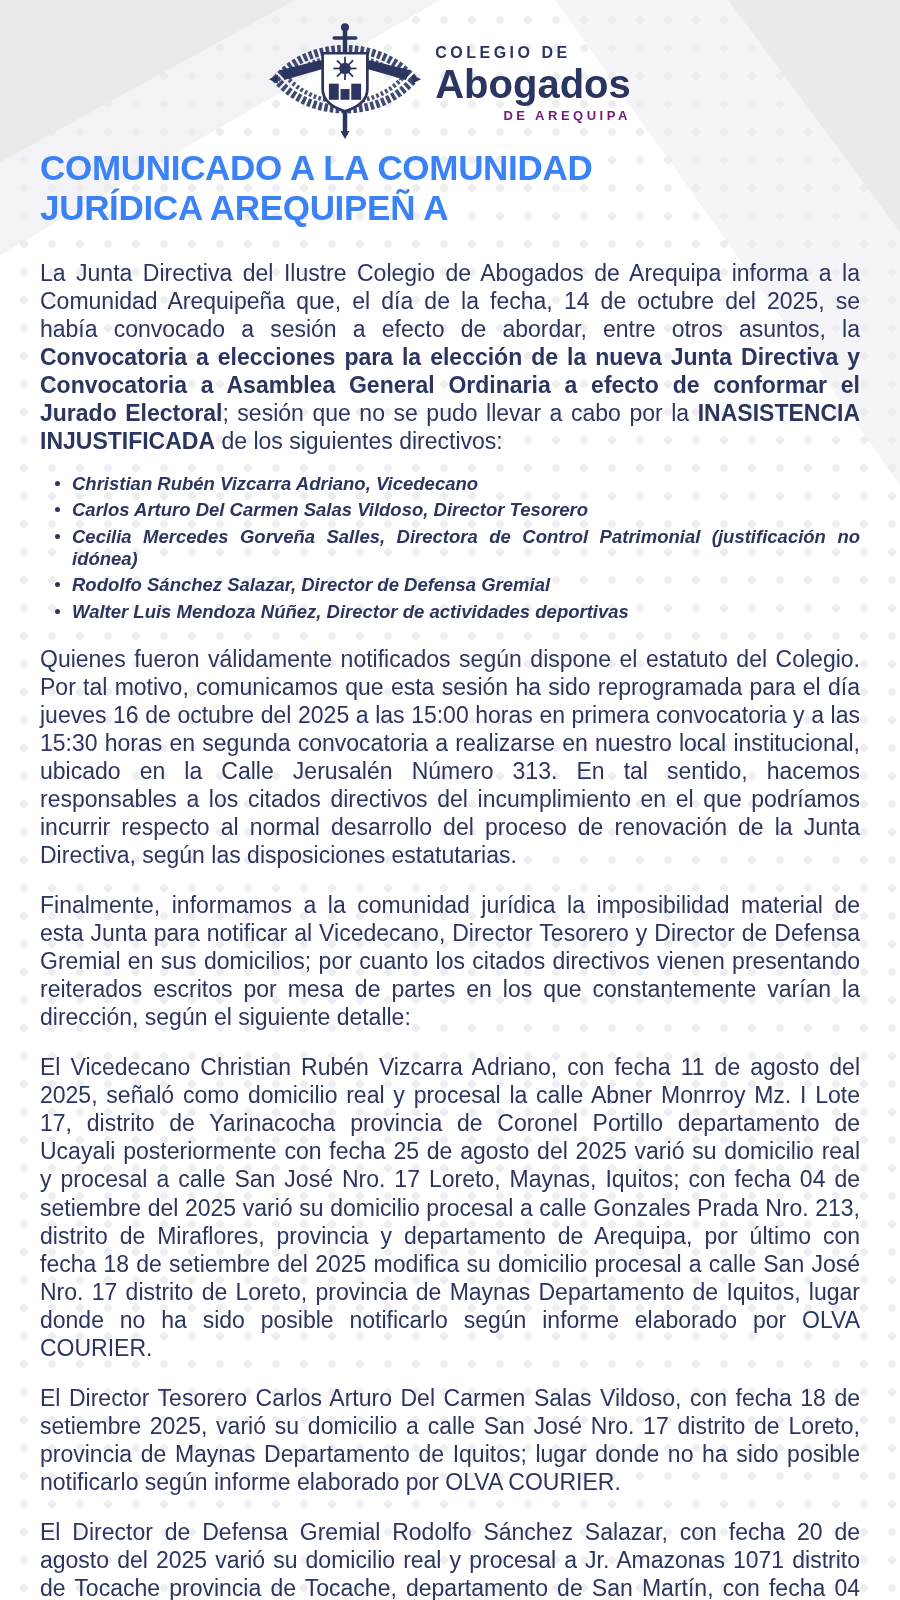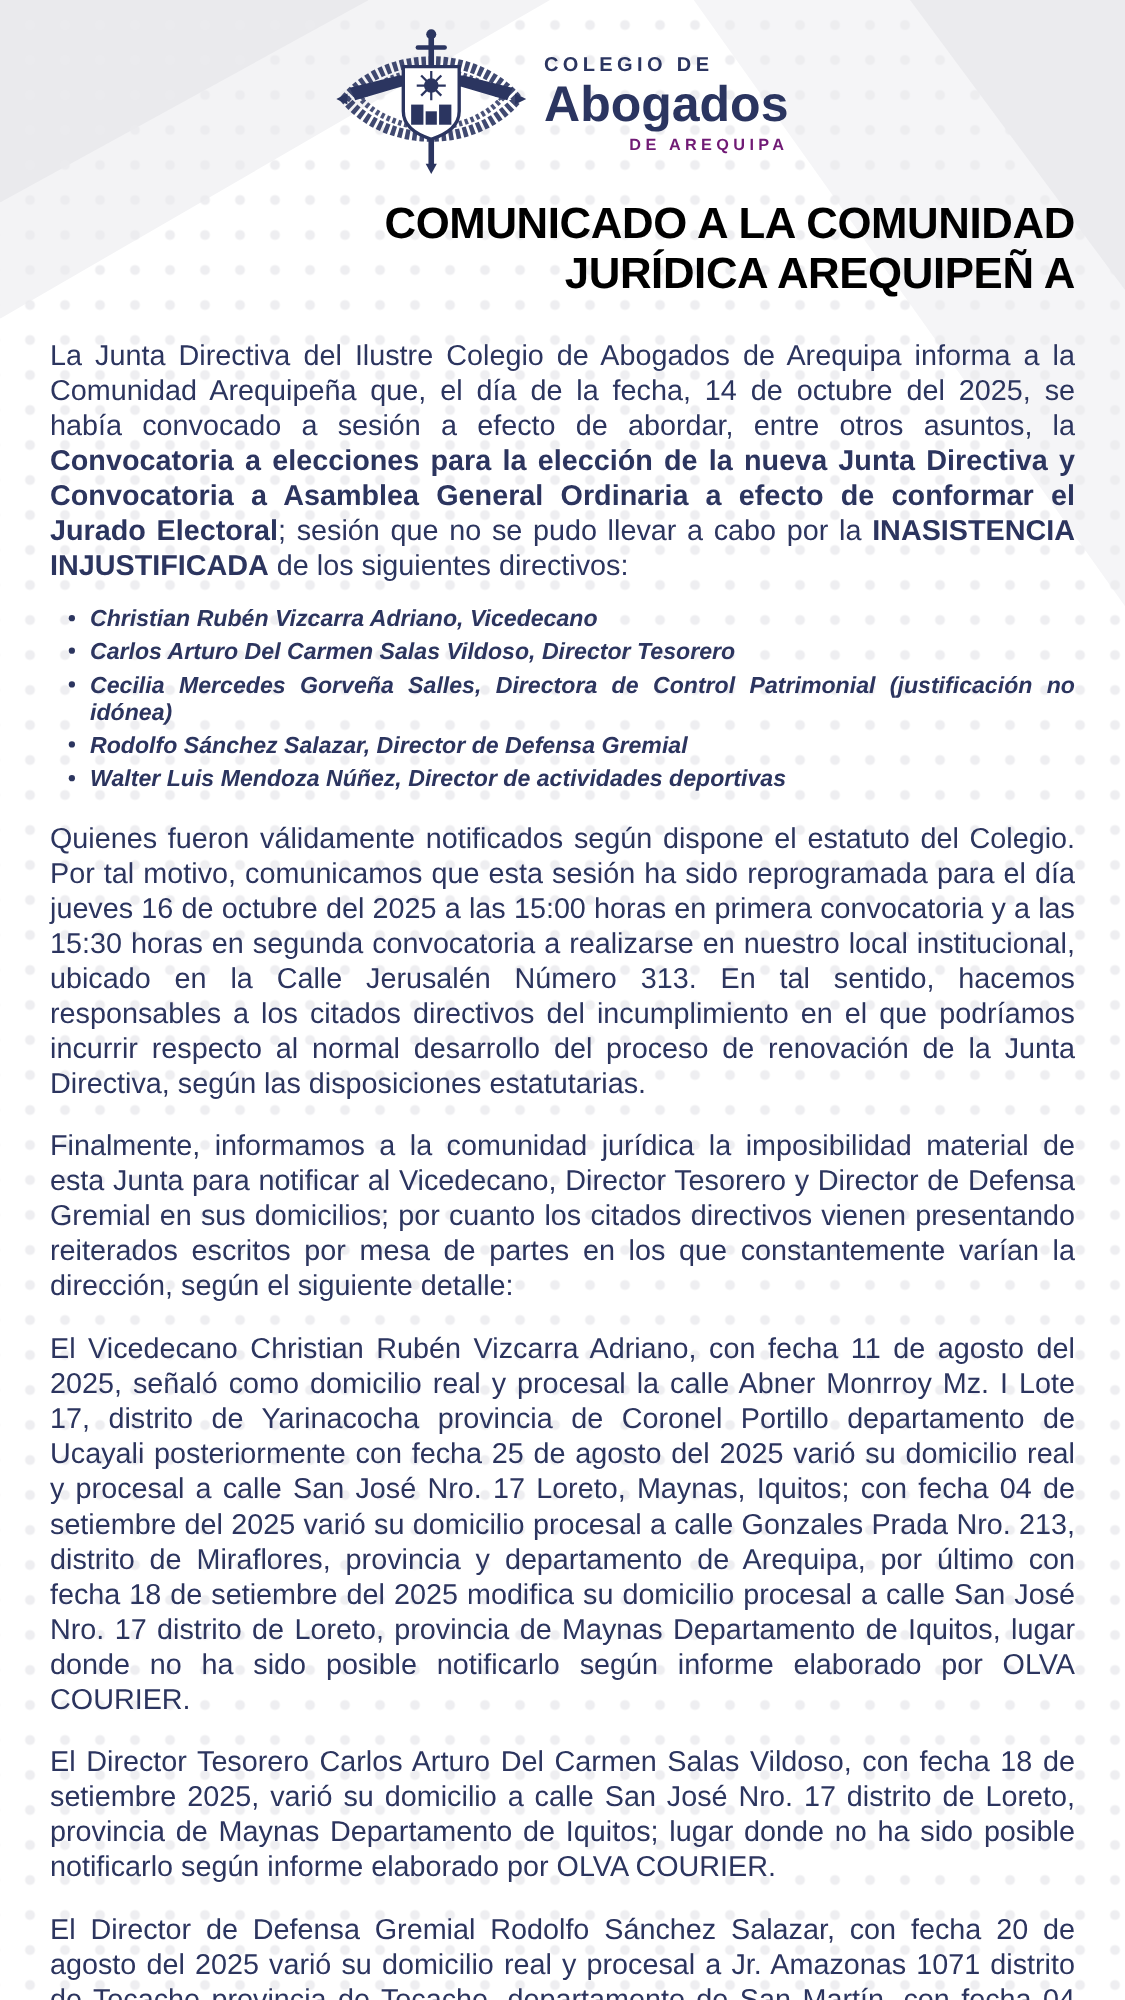--- a/index.html
+++ b/index.html
@@ -24,23 +24,23 @@
   .content { position:relative; z-index:2; padding:0 40px; }
 
   .header-row { display:flex; justify-content:center; align-items:center; gap:14px; padding-top:22px; }
   .seal { flex:0 0 auto; }
   .logo-text { display:flex; flex-direction:column; }
   .logo-top    { font-size:16px; letter-spacing:3.5px; font-weight:700; color:#2b3560; }
   .logo-name   { font-size:40px; font-weight:600; color:#2b3560; line-height:1.05; margin-top:1px; }
   .logo-bottom { font-size:13px; letter-spacing:3.5px; font-weight:700; color:#701a75; text-align:right; margin-top:3px; }
 
   .page-title {
-    margin-top:14px; text-align:right;
+    margin-top:4px; text-align:left;
     font-size:35px; font-weight:800; line-height:1.15;
-    color:#000000; letter-spacing:-0.3px;
+    color:#3b82f6; letter-spacing:-0.3px;
   }
 
   .para {
     margin:22px 0 0; text-align:justify;
     font-size:23px; line-height:1.22; color:#2c355f;
   }
   .para.first { margin-top:30px; }
   .para b { font-weight:700; }
 
   .bullet-list { margin:18px 0 0; padding:0 0 0 32px;font-style:italic; }

